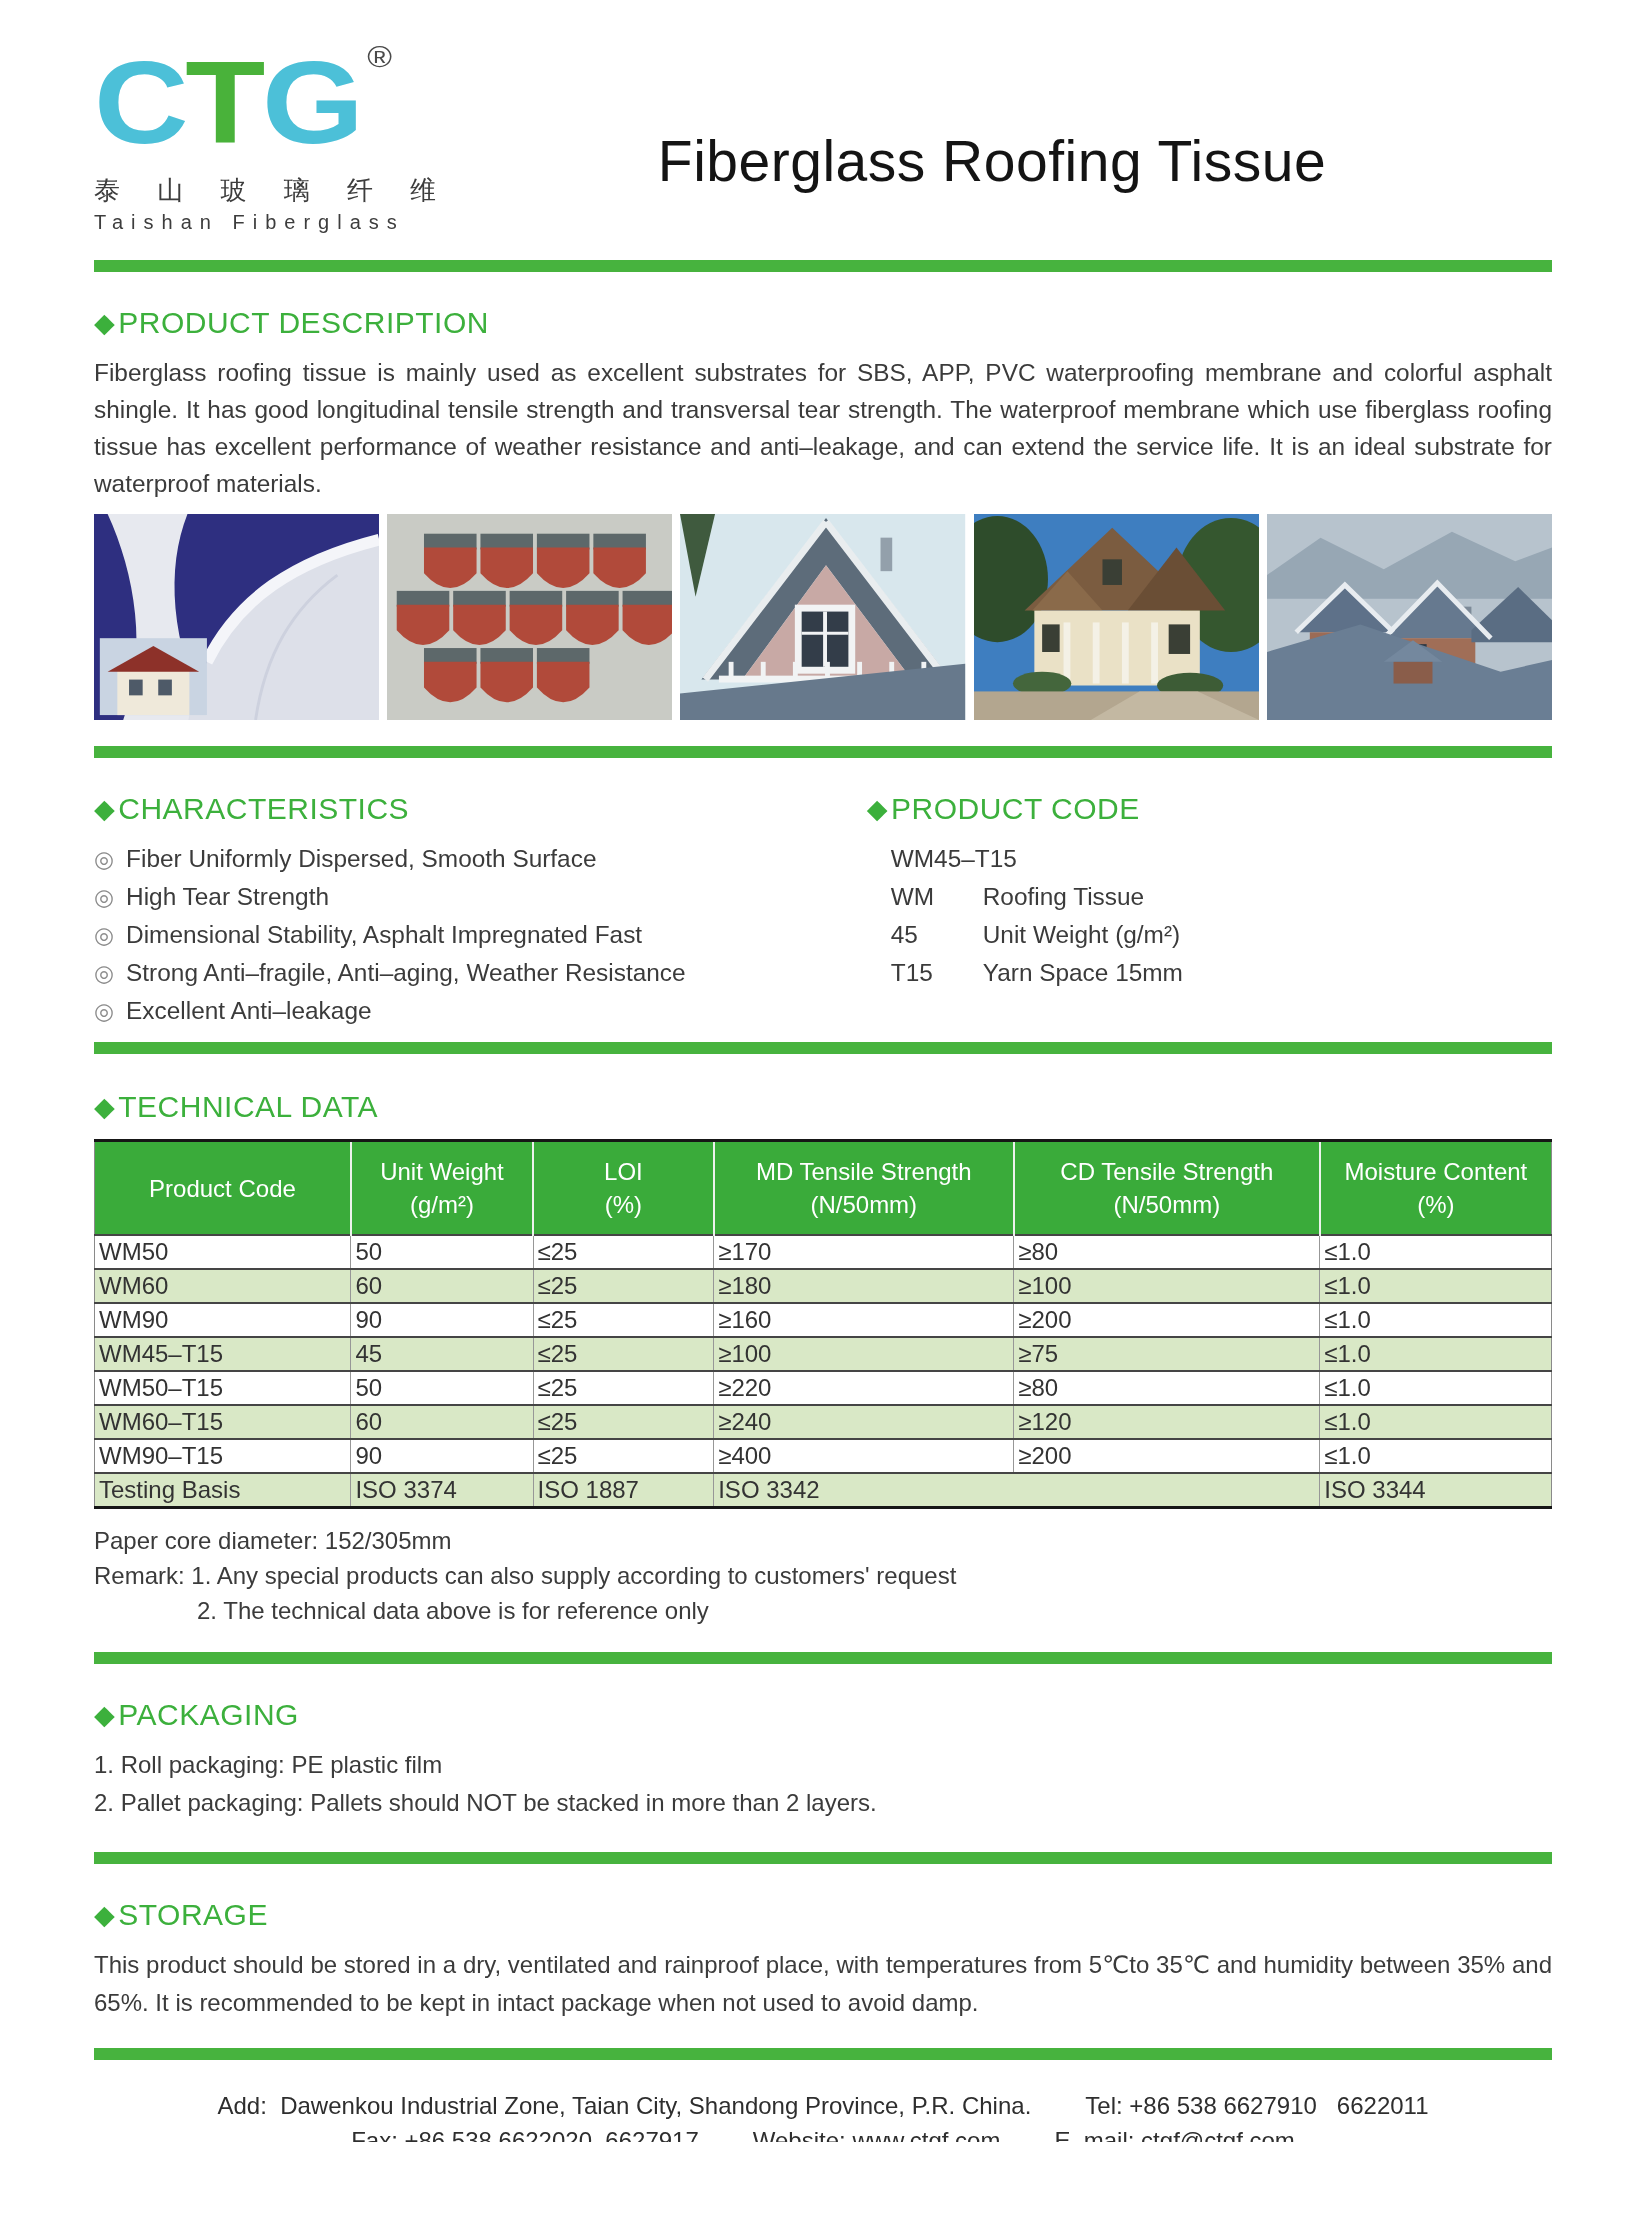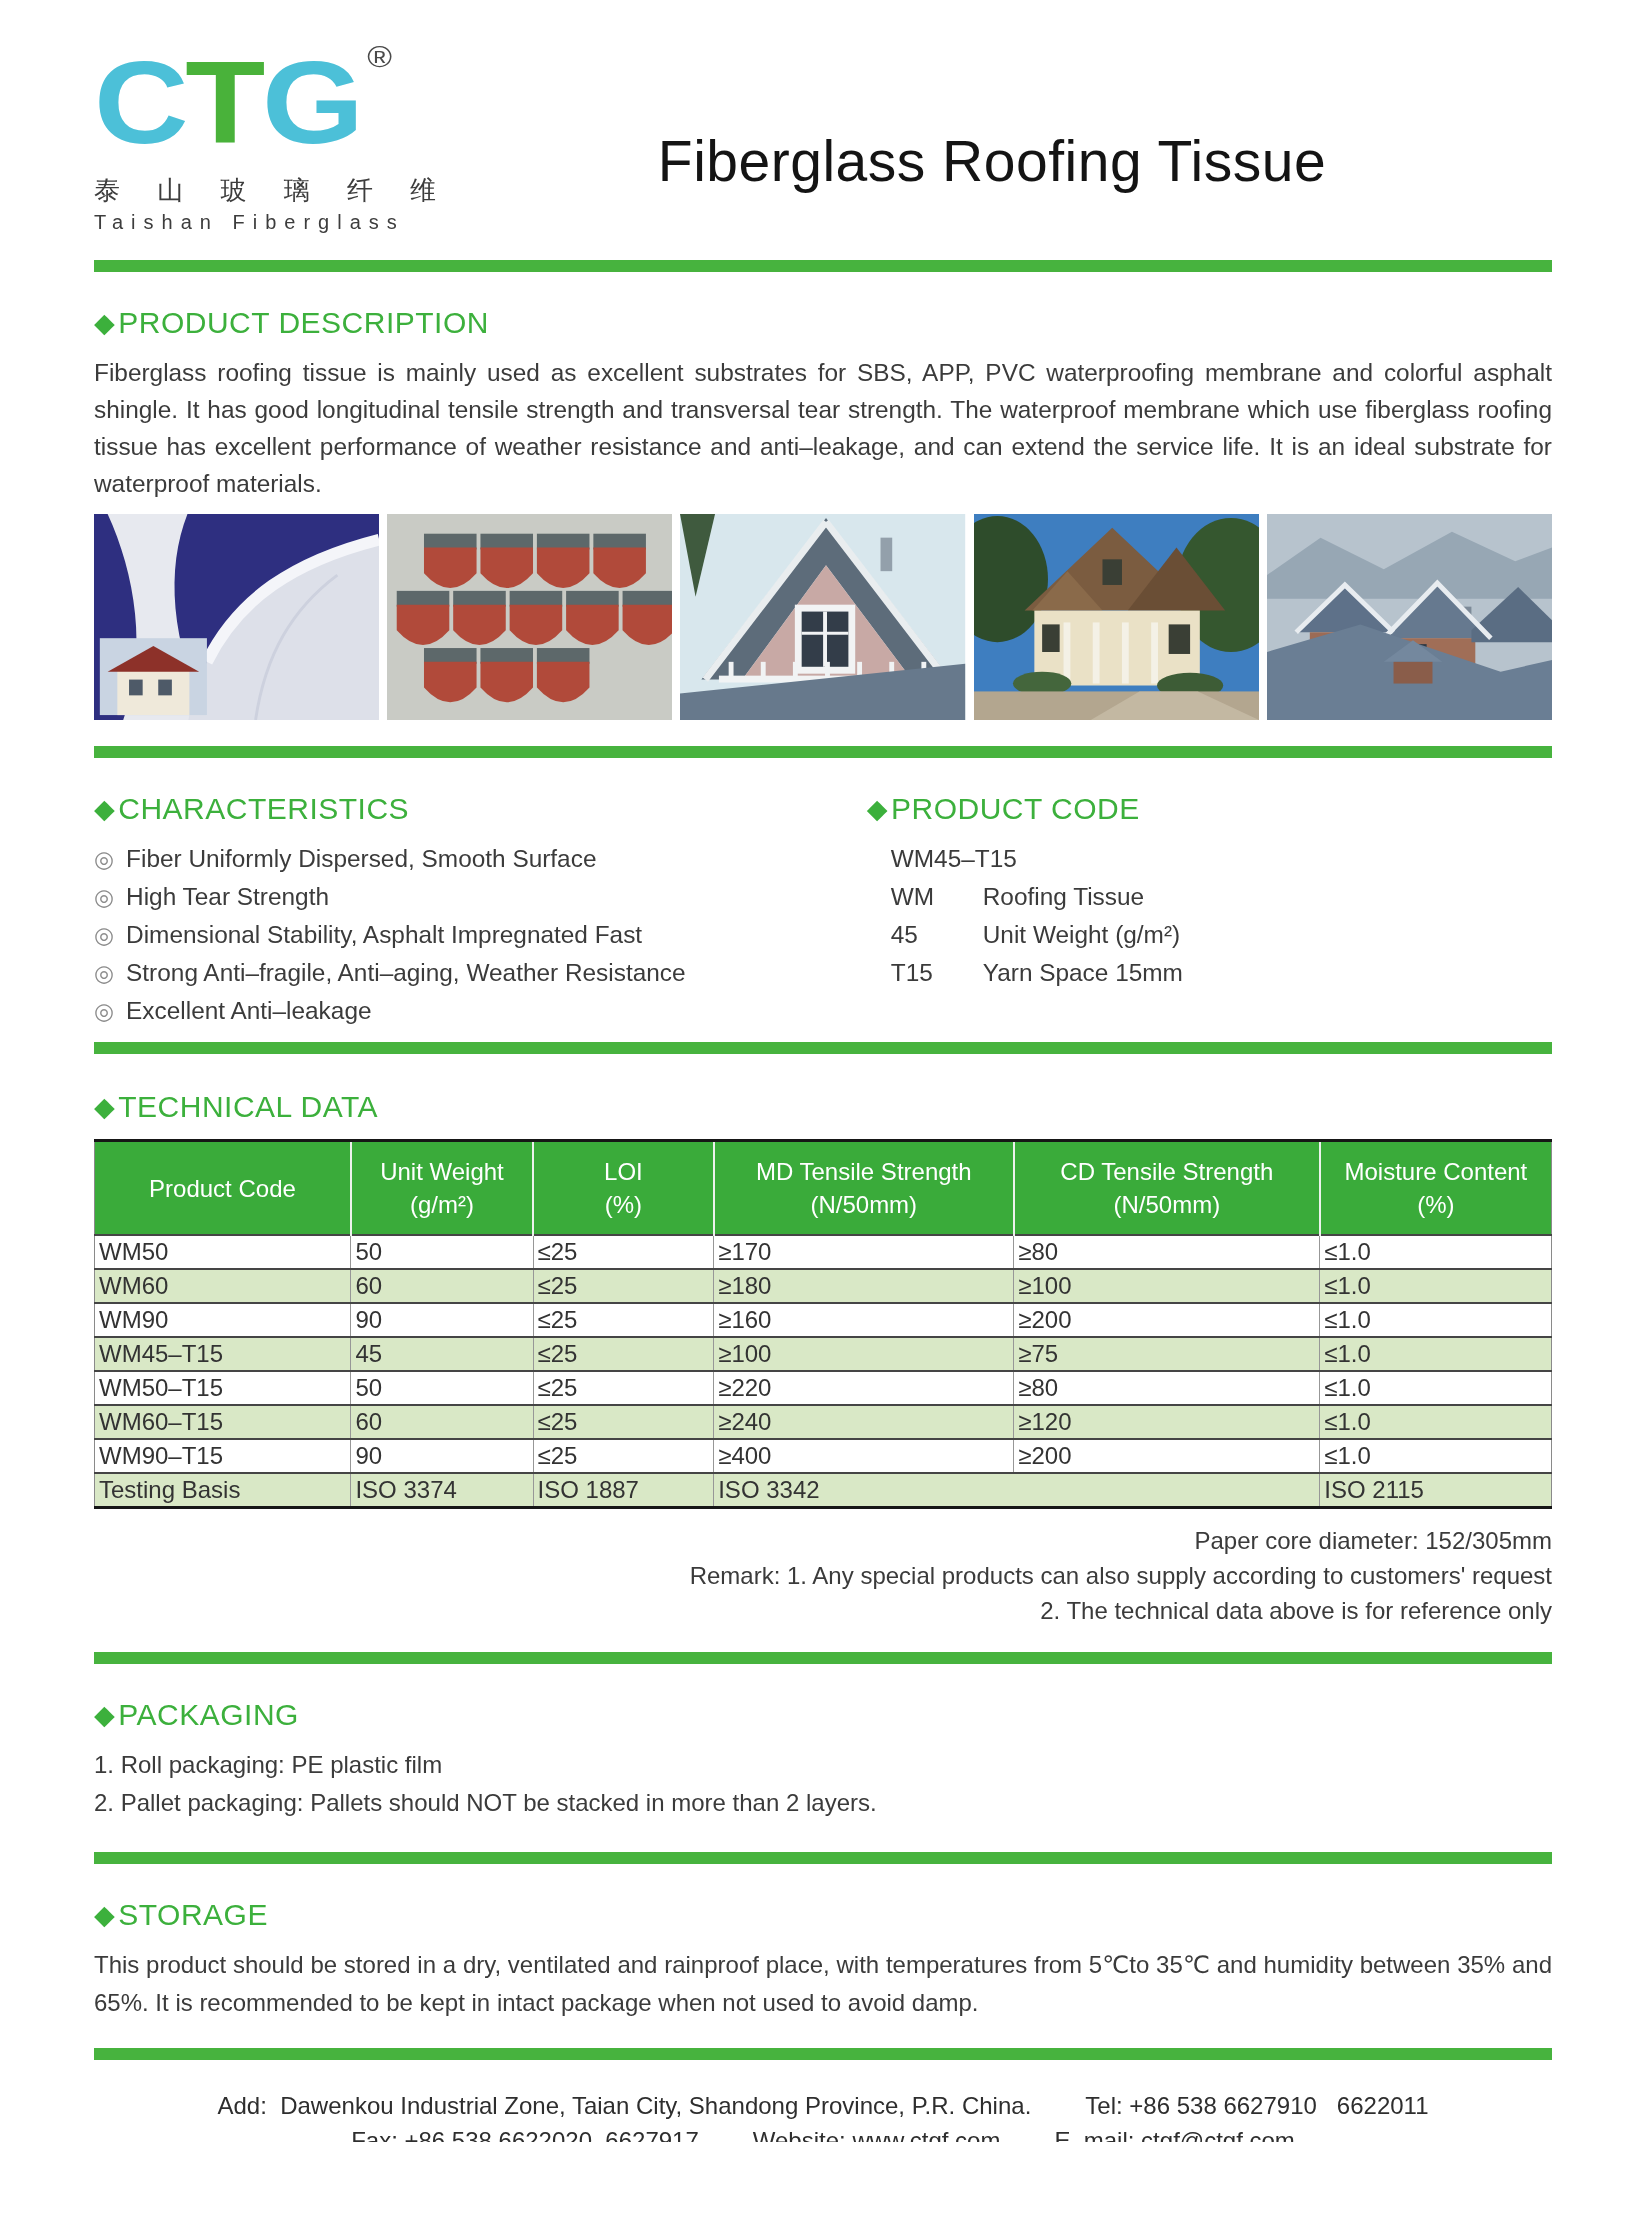--- a/index.html
+++ b/index.html
@@ -43,21 +43,21 @@
 
   
   .sec-tech{margin-top:36px;}
   table{width:100%;border-collapse:collapse;margin-top:15px;border:1px solid #8a8a8a;border-top:3px solid #161616;border-bottom:3px solid #161616;}
   thead th{background:#3aab3a;color:#ffffff;font-weight:400;font-size:24px;line-height:1.38;padding:13px 4px;white-space:pre-line;text-align:center;}
   thead th + th{border-left:2px solid #ecf2ec;}
   tbody td{text-align:left;font-size:24px;color:#333333;padding:2px 4px;border-top:2px solid #454545;}
   tbody td + td{border-left:1px solid #979797;}
   tbody tr:nth-child(even){background:#d9e8c6;}
   .tnotes{margin-top:14px;font-size:24px;line-height:35px;color:#3b3b3b;}
-  .tnotes p{margin:0;text-align:right;}
+  .tnotes p{margin:0;}
   .tnotes .indent{padding-left:103px;}
 
   
   .sec-pack{margin-top:34px;} .sec-store{margin-top:34px;}
   .plist{margin-top:14px;}
   .plist p{margin:0;font-size:24px;line-height:38px;color:#3b3b3b;}
   .store-text{margin:14px 0 0;font-size:24px;line-height:38px;text-align:justify;color:#3b3b3b;}
 
   
   .footer{margin-top:28px;font-size:24px;color:#2e2e2e;}
@@ -326,21 +326,21 @@
             <td>≤25</td>
             <td>≥400</td>
             <td>≥200</td>
             <td>≤1.0</td>
           </tr>
         <tr>
             <td>Testing Basis</td>
             <td>ISO 3374</td>
             <td>ISO 1887</td>
             <td colspan="2">ISO 3342</td>
-            <td>ISO 2115</td>
+            <td>ISO 3344</td>
           </tr>
       </tbody>
     </table>
     <div class="tnotes">
       <p>Paper core diameter: 152/305mm</p>
       <p>Remark: 1. Any special products can also supply according to customers' request</p>
       <p class="indent">2. The technical data above is for reference only</p>
     </div>
   </section>
 

